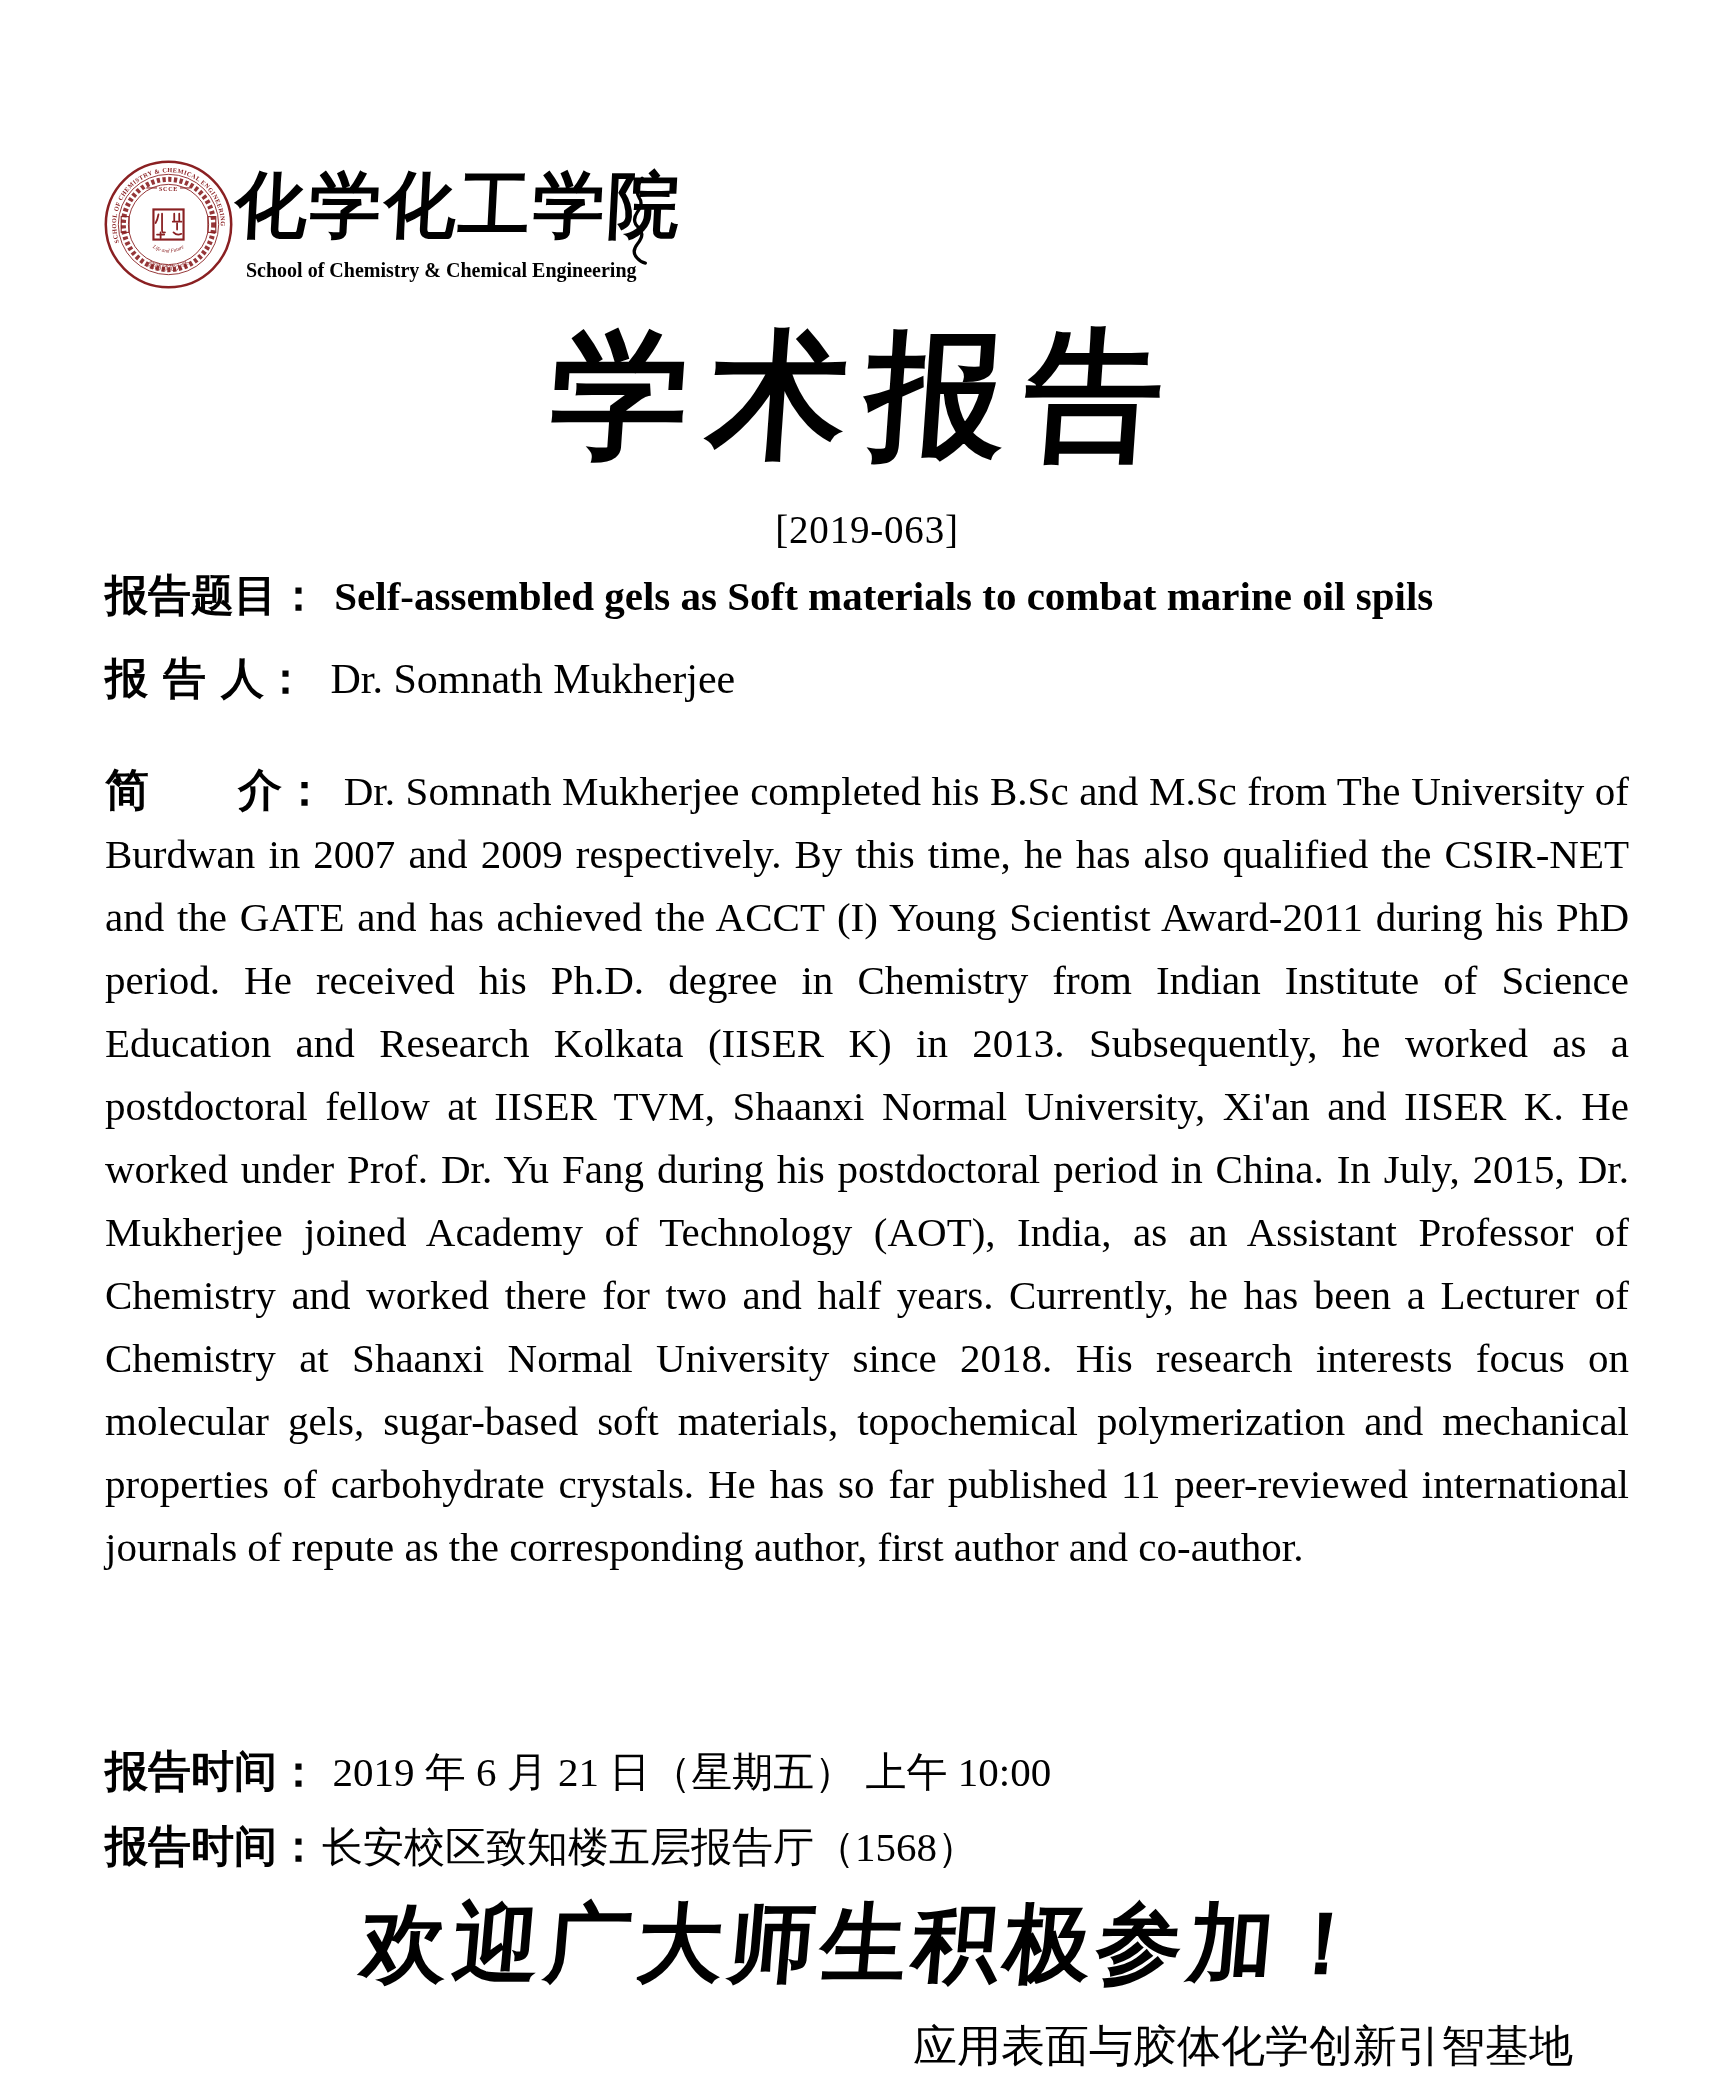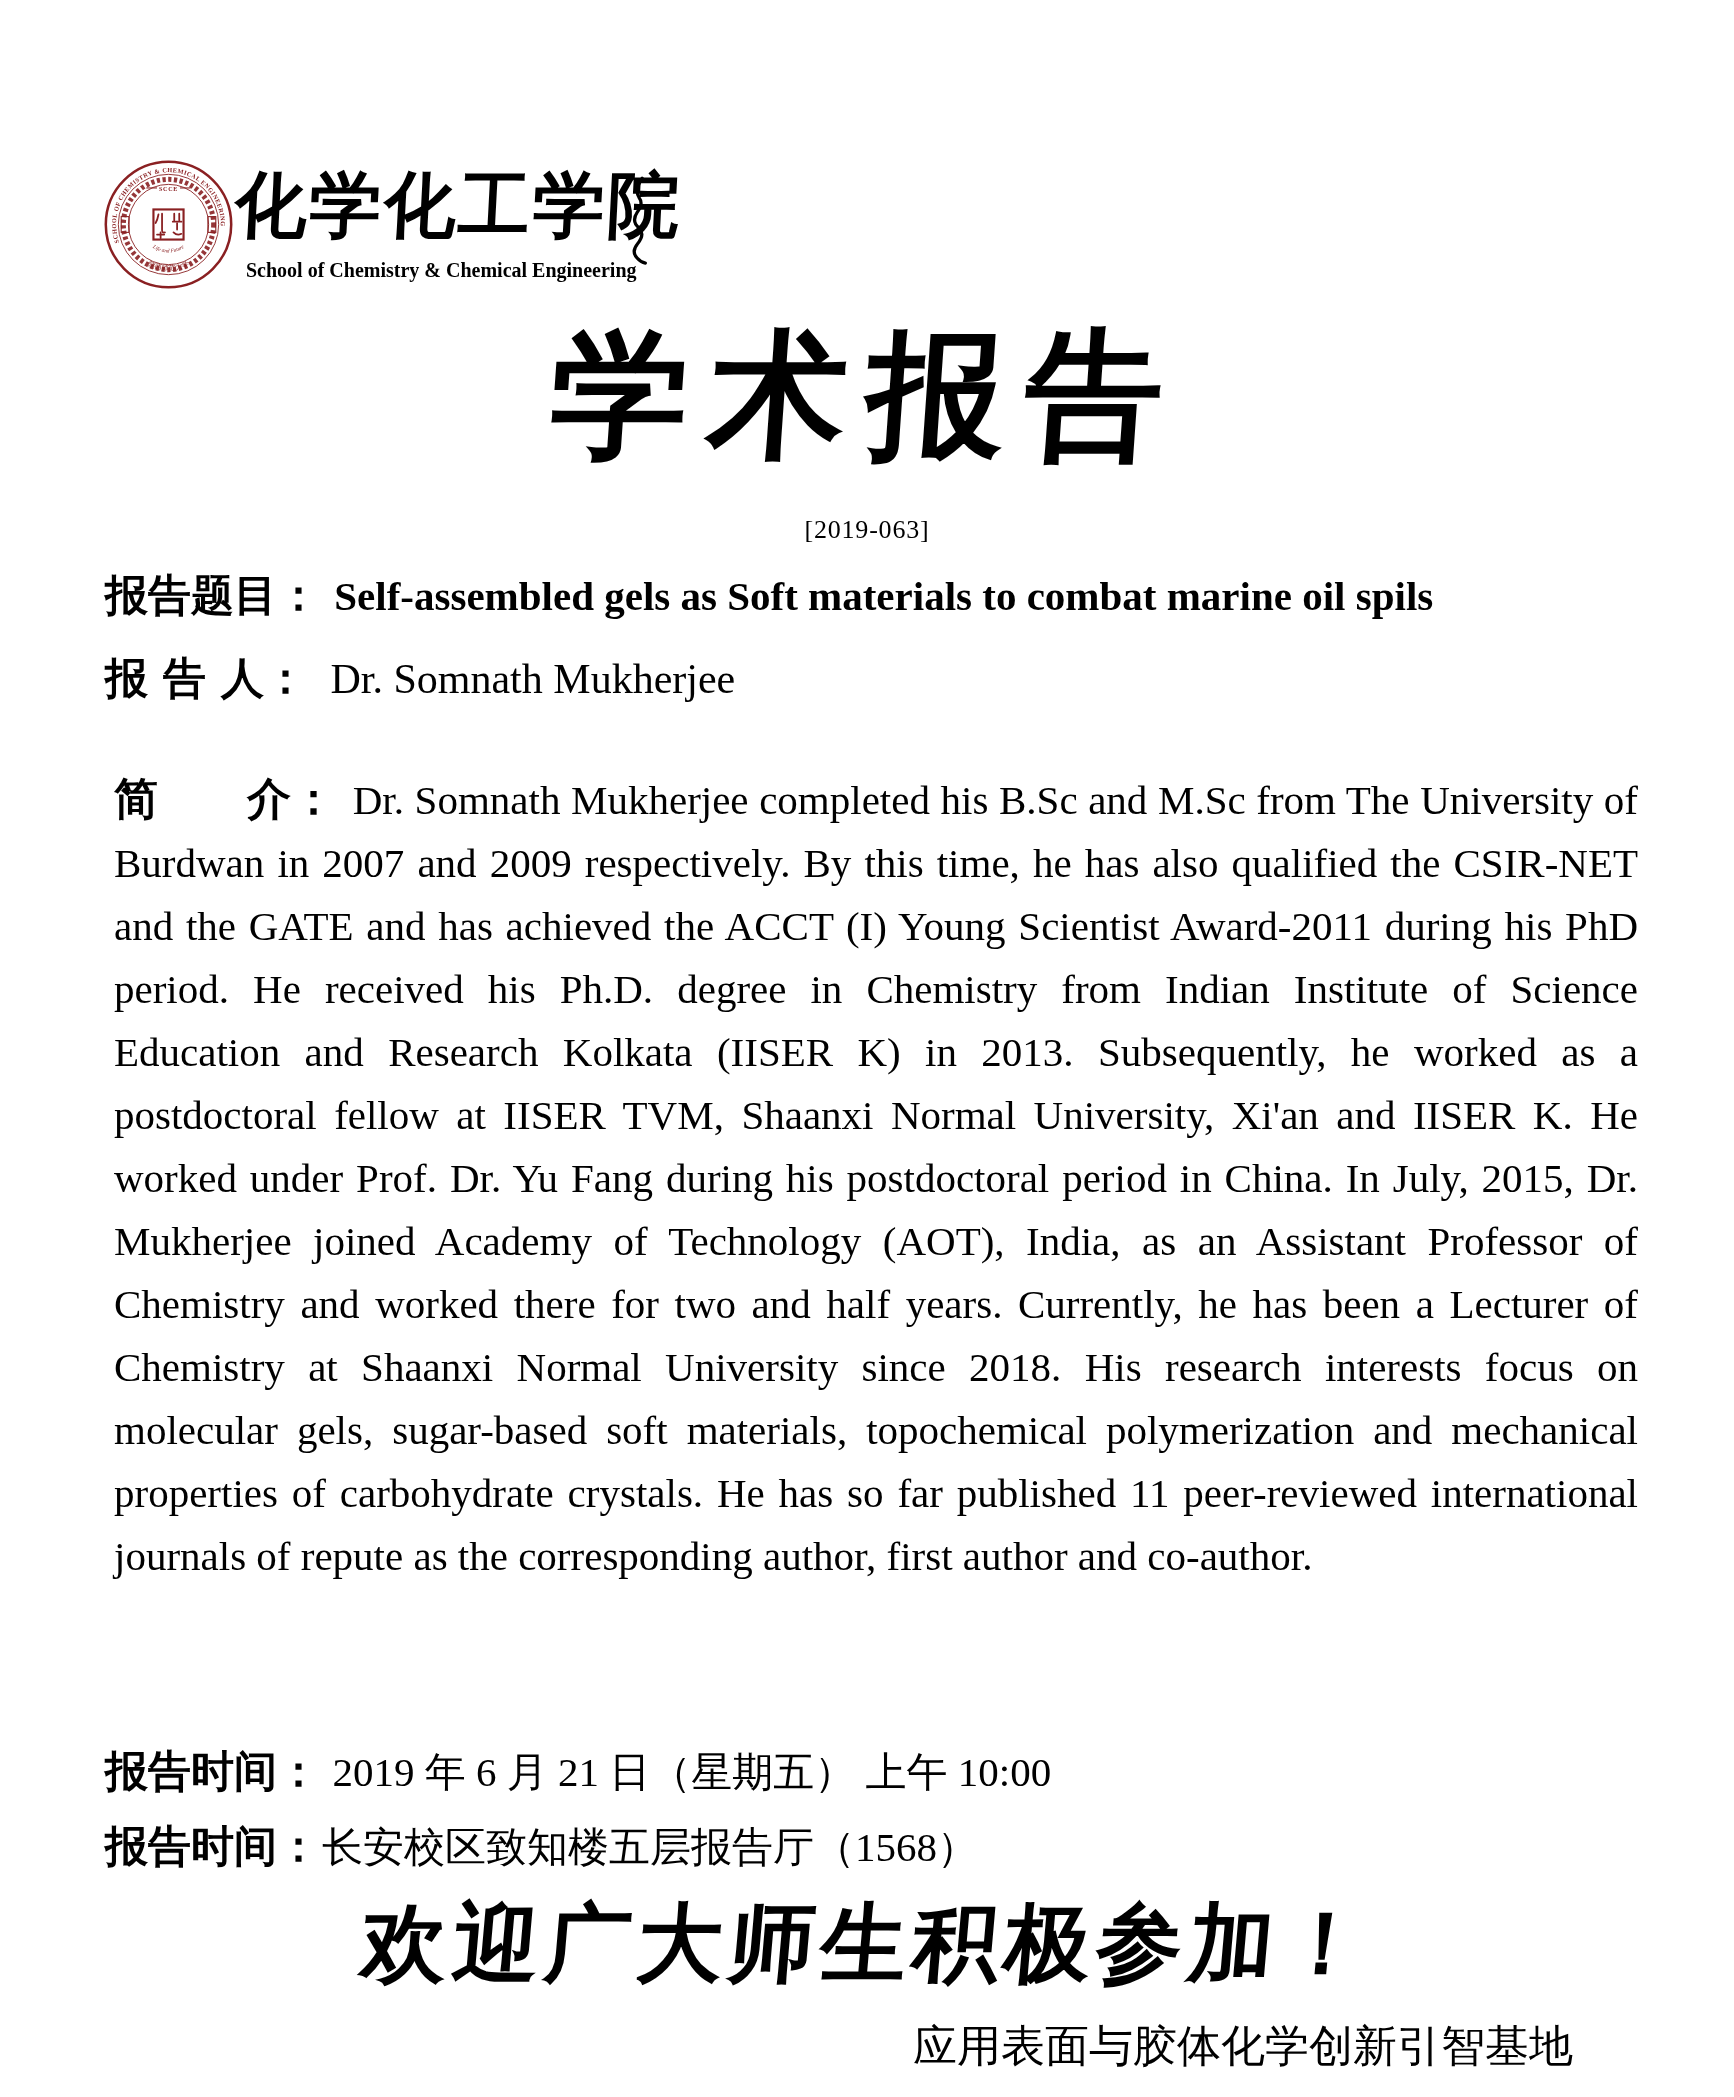--- a/index.html
+++ b/index.html
@@ -27,40 +27,40 @@
 
   
   .doc-title{
     position:absolute;left:0;top:311px;width:1734px;text-align:center;
     font-family:"DejaVu Serif","Liberation Serif",serif;
     font-weight:900;font-size:138px;line-height:168px;letter-spacing:20px;
     transform:skewX(-4deg);
   }
   .doc-number{
     position:absolute;left:0;top:507px;width:1734px;text-align:center;
-    font-size:26px;line-height:46px;letter-spacing:0.8px;
+    font-size:39px;line-height:46px;letter-spacing:0.8px;
   }
 
   
   .cjk-label{
     font-family:"DejaVu Sans","Liberation Sans",sans-serif;
     font-weight:bold;
   }
   .line{position:absolute;left:105px;width:1524px;white-space:nowrap;}
   .line .cjk-label{font-size:43px;}
   .topic{top:570px;font-size:41px;line-height:50px;}
   .topic .val{font-weight:bold;margin-left:14.3px;}
   .speaker{top:653px;font-size:42px;line-height:50px;}
   .speaker .val{margin-left:23.5px;}
 
   
   .bio{
     position:absolute;left:105px;top:758px;width:1524px;
     font-size:41px;line-height:63px;
-    text-align:justify;margin:9px;
+    text-align:justify;margin:0;
   }
   .bio .cjk-label{font-size:44px;margin-right:17px;}
 
   
   .time{top:1744px;font-size:41px;line-height:55px;}
   .time .val{margin-left:12.6px;}
   .venue{top:1819px;font-size:41px;line-height:55px;}
   .venue .val{margin-left:2px;}
 
   

